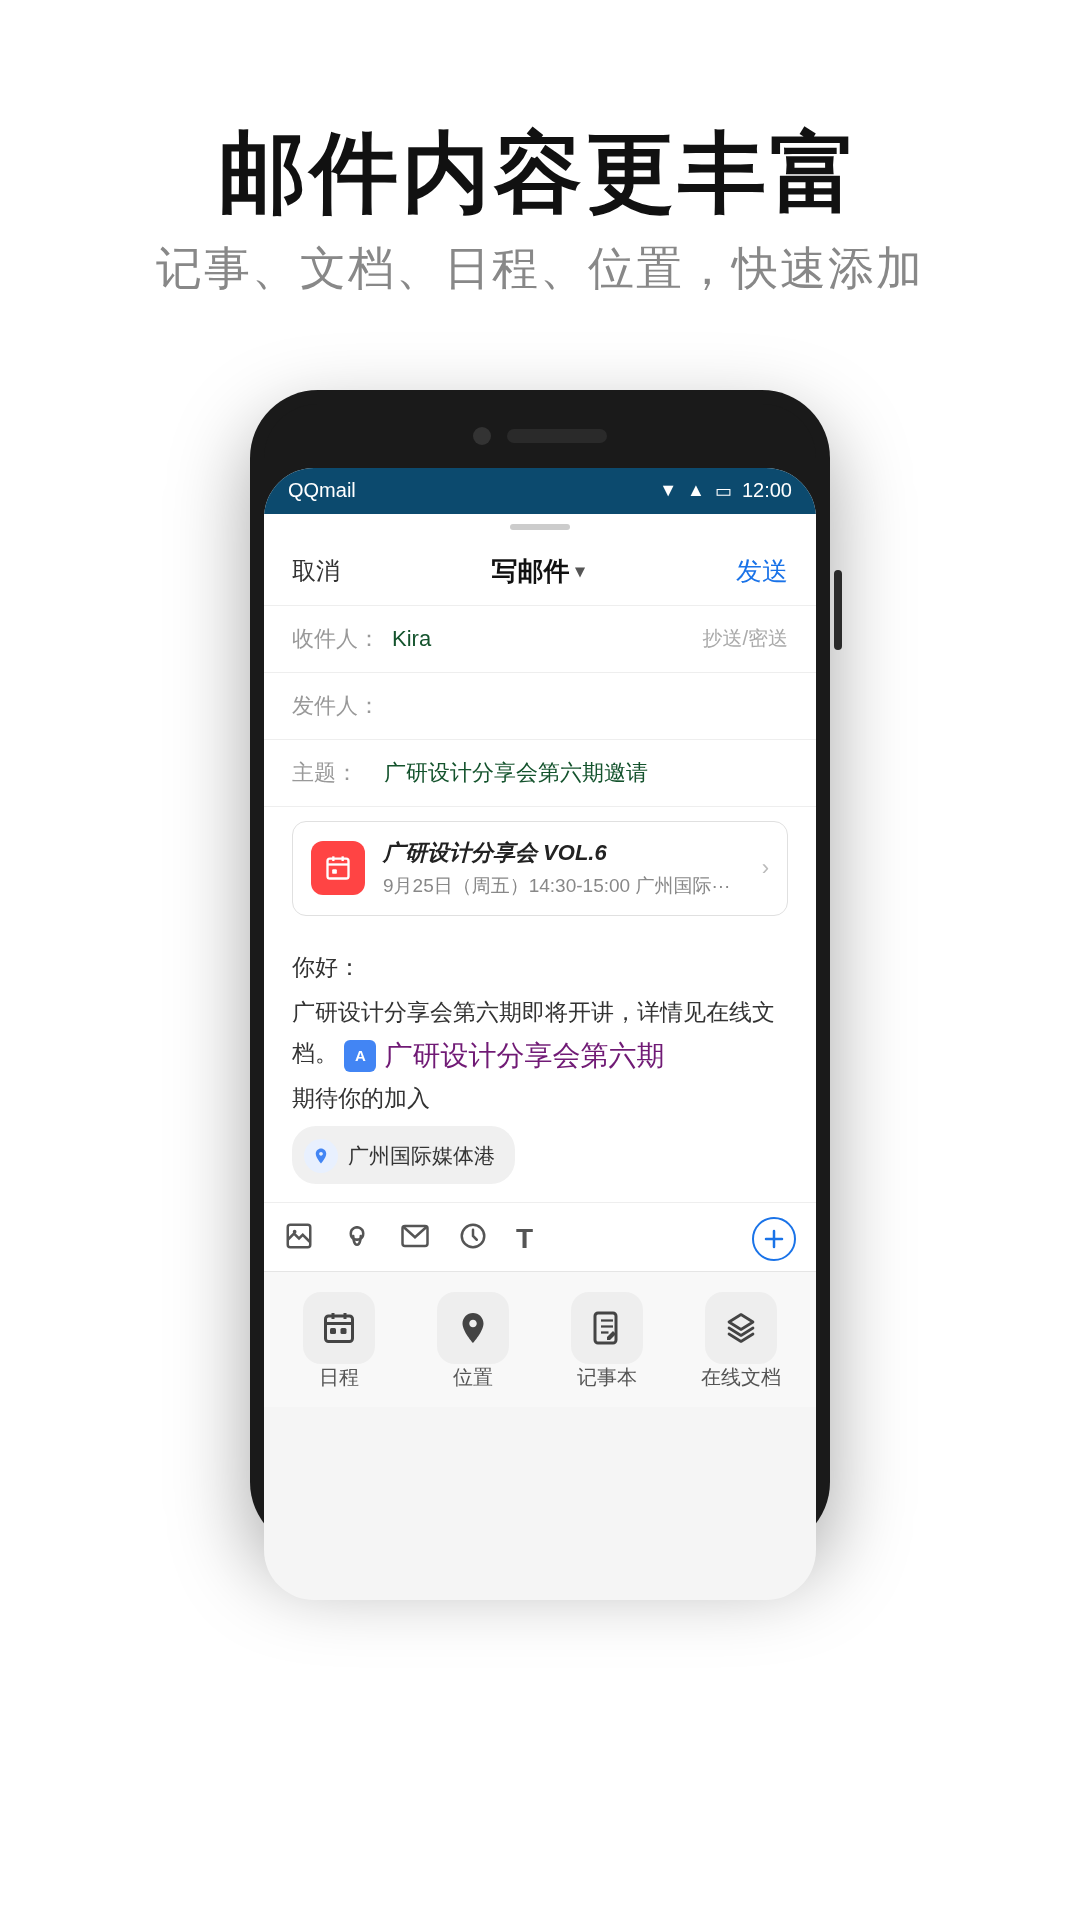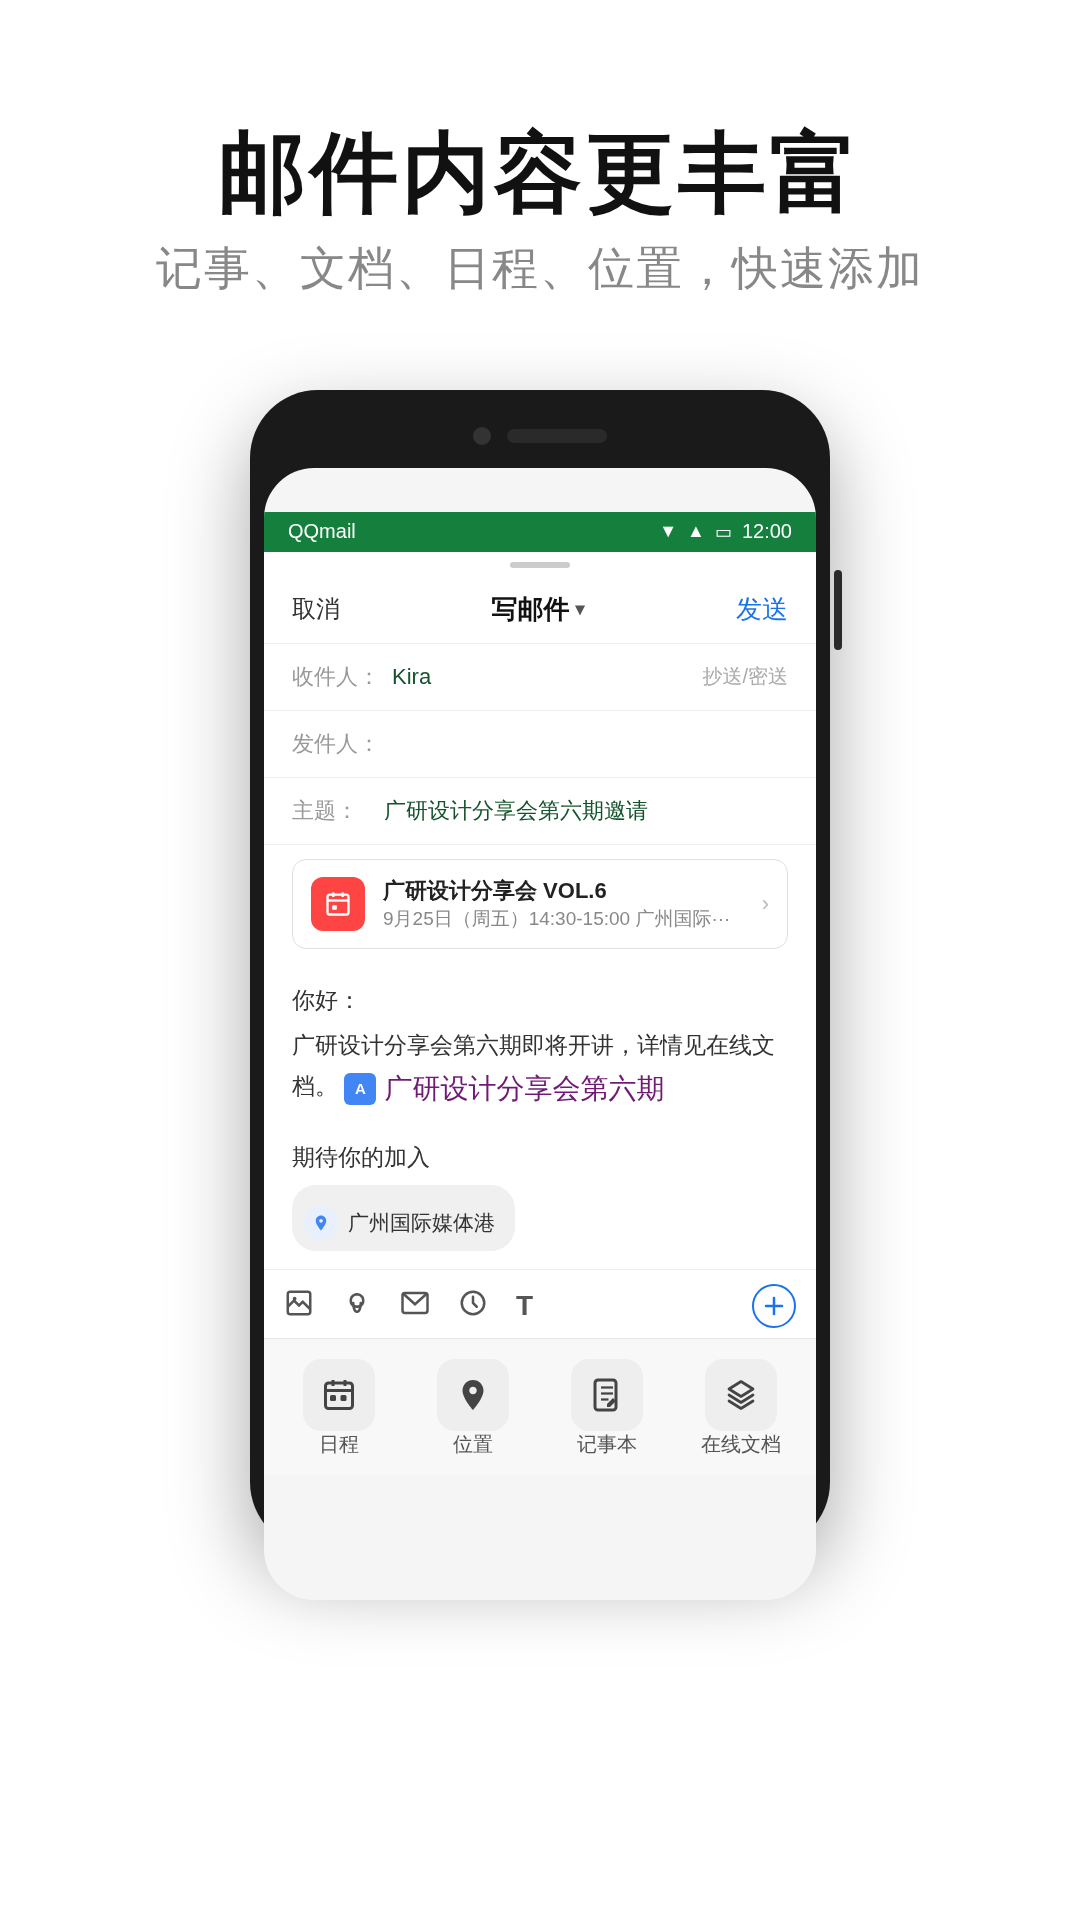--- a/index.html
+++ b/index.html
@@ -84,27 +84,26 @@
 
     .phone-screen {
       background: #f5f5f5;
       border-radius: 50px;
       overflow: hidden;
       height: calc(100% - 0px);
     }
 
     
     .status-bar {
-      background: #15803d;
-      height: 40px;
+      background: #0c4a6e;
+      height: 46px;
       display: flex;
       align-items: center;
       justify-content: space-between;
       padding: 0 24px;
-      margin-top: 44px;
     }
     .status-app-name {
       color: #ffffff;
       font-size: 20px;
       font-weight: 500;
     }
     .status-icons {
       display: flex;
       align-items: center;
       gap: 10px;
@@ -214,39 +213,41 @@
       font-size: 26px;
       flex-shrink: 0;
     }
     .cal-info {
       flex: 1;
     }
     .cal-title {
       font-size: 22px;
       font-weight: 600;
       color: #222222;
+      margin-bottom: 5px;
+      font-style: italic;
     }
     .cal-detail {
       font-size: 19px;
       color: #888888;
     }
     .cal-arrow {
       color: #bbbbbb;
       font-size: 22px;
     }
 
     
     .email-body {
       padding: 18px 28px 10px;
       font-size: 23px;
       color: #333333;
       line-height: 1.7;
     }
     .body-greeting { margin-bottom: 6px; }
-    .body-text { margin-bottom: 26px; }
+    .body-text { margin-bottom: 0; }
     .inline-doc {
       display: inline-flex;
       align-items: center;
       gap: 8px;
     }
     .doc-icon {
       width: 32px;
       height: 32px;
       background: #4285f4;
       border-radius: 6px;
@@ -262,21 +263,21 @@
       font-size: 28px;
     }
 
     
     .location-chip {
       display: inline-flex;
       align-items: center;
       gap: 10px;
       background: #f0f0f0;
       border-radius: 24px;
-      padding: 20px 20px 10px 12px;
+      padding: 12px 20px 10px 12px;
       margin: 8px 0;
     }
     .loc-icon {
       width: 34px;
       height: 34px;
       border-radius: 50%;
       background: #e8f0fe;
       display: flex;
       align-items: center;
       justify-content: center;

